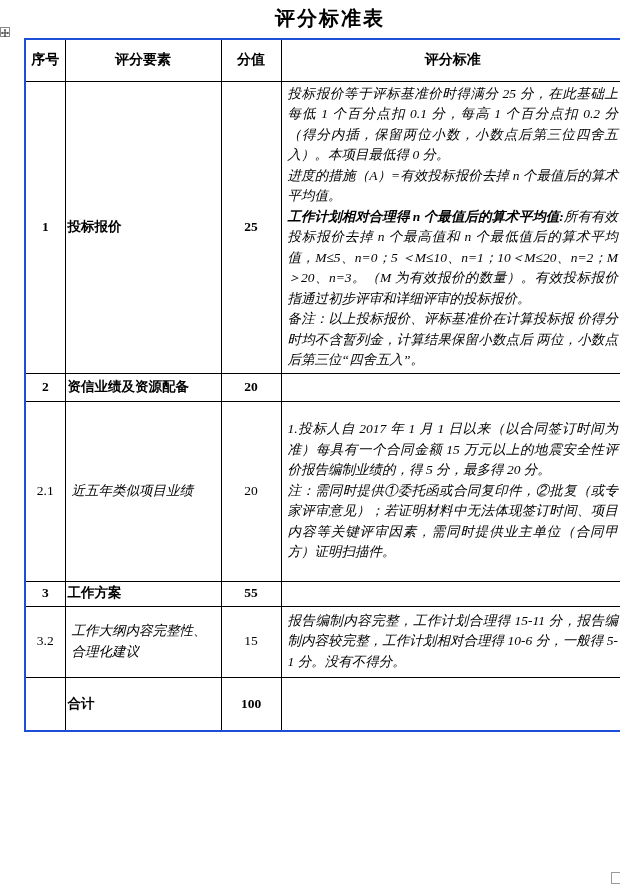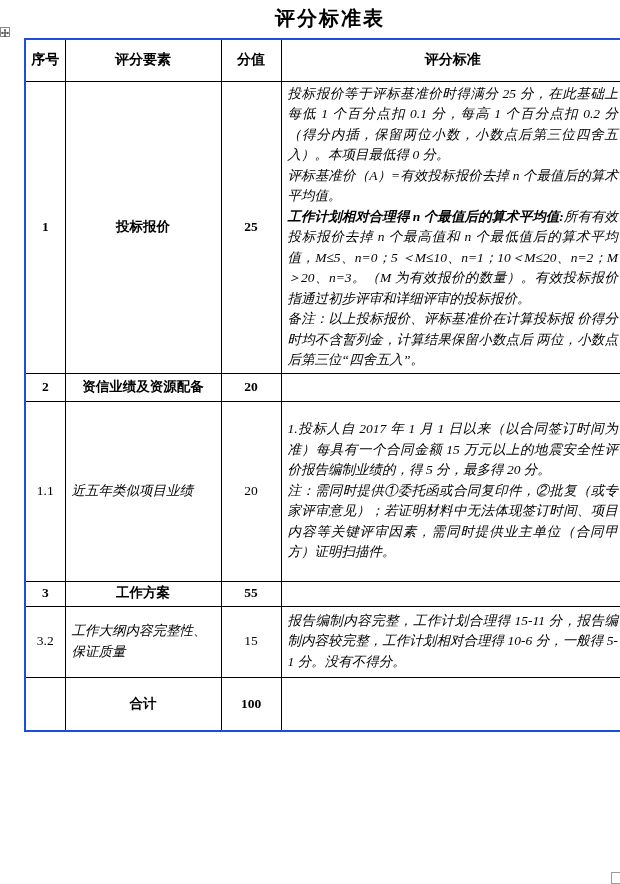--- a/index.html
+++ b/index.html
@@ -26,21 +26,21 @@
     border:2px solid #1d4ed8;
     padding-left:28px;
   }
   td,th{
     border:1.5px solid #000;vertical-align:middle;
     font-size:13.5px;line-height:20.5px;overflow:hidden;
     padding:1px 2px;box-sizing:border-box;
   }
   th{font-size:14px;}
   .c-no,.c-score{text-align:center;}
-  .c-factor{text-align:center;}
+  .c-factor{text-align:left;}
   .c-factor.left{text-align:left;padding-left:6px;padding-right:4px;font-style:italic;}
   .c-std{text-align:justify;padding:2px 6px 2px 6px;font-style:italic;}
   .c-std p{margin:0;}
   .bold{font-weight:bold;}
   tr.hdr{height:42px;} tr.r1{height:288px;} tr.r2{height:28px;}
   tr.r21{height:180px;} tr.r3{height:25px;} tr.r31{height:64px;}
   tr.r32{height:71px;} tr.r33{height:46px;} tr.r34{height:53px;}
   tr.rtot{height:54px;}
 </style>
 </head>
@@ -73,54 +73,54 @@
     <th>分值</th>
     <th>评分标准</th>
   </tr>
 
   <tr class="r1">
     <td class="c-no bold">1</td>
     <td class="c-factor bold">投标报价</td>
     <td class="c-score bold">25</td>
     <td class="c-std">
       <p>投标报价等于评标基准价时得满分 25 分，在此基础上每低 1 个百分点扣 0.1 分，每高 1 个百分点扣 0.2 分（得分内插，保留两位小数，小数点后第三位四舍五入）。本项目最低得 0 分。</p>
-      <p>评标基准价（A）=有效投标报价去掉 n 个最值后的算术平均值。</p>
+      <p>进度的措施（A）=有效投标报价去掉 n 个最值后的算术平均值。</p>
       <p><b>工作计划相对合理得 n 个最值后的算术平均值:</b><span>所有有效投标报价去掉 n 个最高值和 n 个最低值后的算术平均值，M≤5、n=0；5 ＜M≤10、n=1；10＜M≤20、n=2；M＞20、n=3。（M 为有效报价的数量）。有效投标报价指通过初步评审和详细评审的投标报价。</span></p>
       <p>备注：以上投标报价、评标基准价在计算投标报 价得分时均不含暂列金，计算结果保留小数点后 两位，小数点后第三位“四舍五入”。</p>
     </td>
   </tr>
 
   <tr class="r2">
     <td class="c-no bold">2</td>
     <td class="c-factor bold">资信业绩及资源配备</td>
     <td class="c-score bold">20</td>
     <td class="c-std"></td>
   </tr>
 
   <tr class="r21">
-    <td class="c-no">1.1</td>
+    <td class="c-no">2.1</td>
     <td class="c-factor left">近五年类似项目业绩</td>
     <td class="c-score">20</td>
     <td class="c-std">
       <p>1.投标人自 2017 年 1 月 1 日以来（以合同签订时间为准）每具有一个合同金额 15 万元以上的地震安全性评价报告编制业绩的，得 5 分，最多得 20 分。</p>
       <p>注：需同时提供①委托函或合同复印件，②批复（或专家评审意见）；若证明材料中无法体现签订时间、项目内容等关键评审因素，需同时提供业主单位（合同甲方）证明扫描件。</p>
     </td>
   </tr>
 
   <tr class="r3">
     <td class="c-no bold">3</td>
     <td class="c-factor bold">工作方案</td>
     <td class="c-score bold">55</td>
     <td class="c-std"></td>
   </tr>
 
 
   <tr class="r32">
     <td class="c-no">3.2</td>
-    <td class="c-factor left">工作大纲内容完整性、保证质量</td>
+    <td class="c-factor left">工作大纲内容完整性、合理化建议</td>
     <td class="c-score">15</td>
     <td class="c-std">报告编制内容完整，工作计划合理得 15-11 分，报告编制内容较完整，工作计划相对合理得 10-6 分，一般得 5-1 分。没有不得分。</td>
   </tr>
 
 
 
   <tr class="rtot">
     <td class="c-no"></td>
     <td class="c-factor bold">合计</td>
     <td class="c-score bold">100</td>

